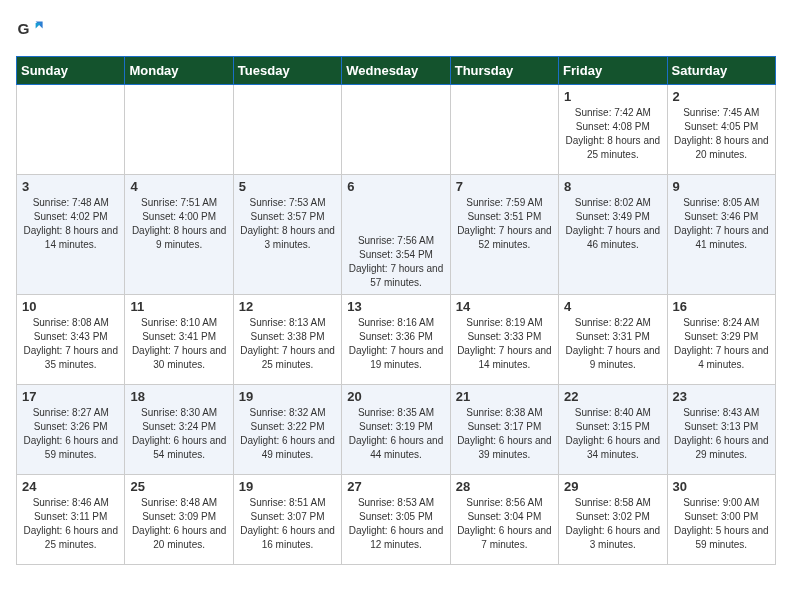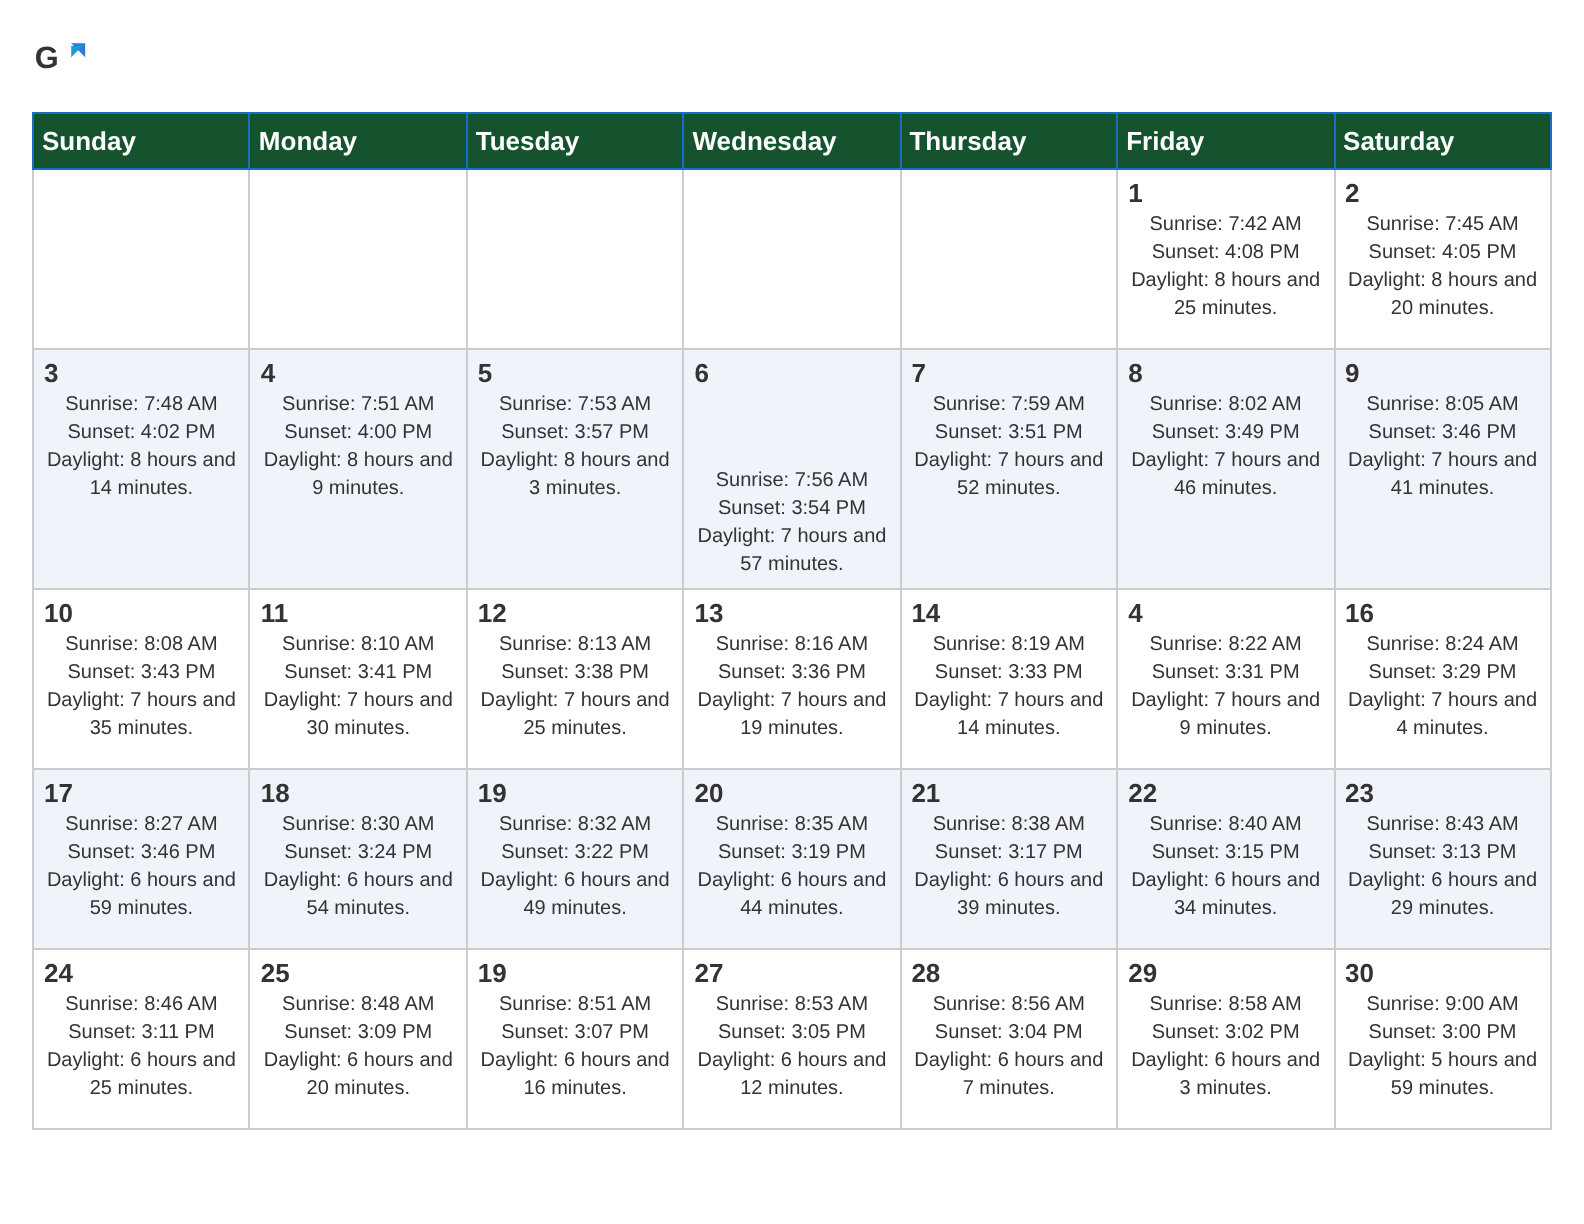--- a/index.html
+++ b/index.html
@@ -222,21 +222,21 @@
           <span class="day-number">16</span>
           <div class="day-detail" style="white-space: pre-line;">Sunrise: 8:24 AM
 Sunset: 3:29 PM
 Daylight: 7 hours and 4 minutes.</div>
         </td>
       </tr>
       <tr>
         <td>
           <span class="day-number">17</span>
           <div class="day-detail" style="white-space: pre-line;">Sunrise: 8:27 AM
-Sunset: 3:46 PM
+Sunset: 3:26 PM
 Daylight: 6 hours and 59 minutes.</div>
         </td>
         <td>
           <span class="day-number">18</span>
           <div class="day-detail" style="white-space: pre-line;">Sunrise: 8:30 AM
 Sunset: 3:24 PM
 Daylight: 6 hours and 54 minutes.</div>
         </td>
         <td>
           <span class="day-number">19</span>

